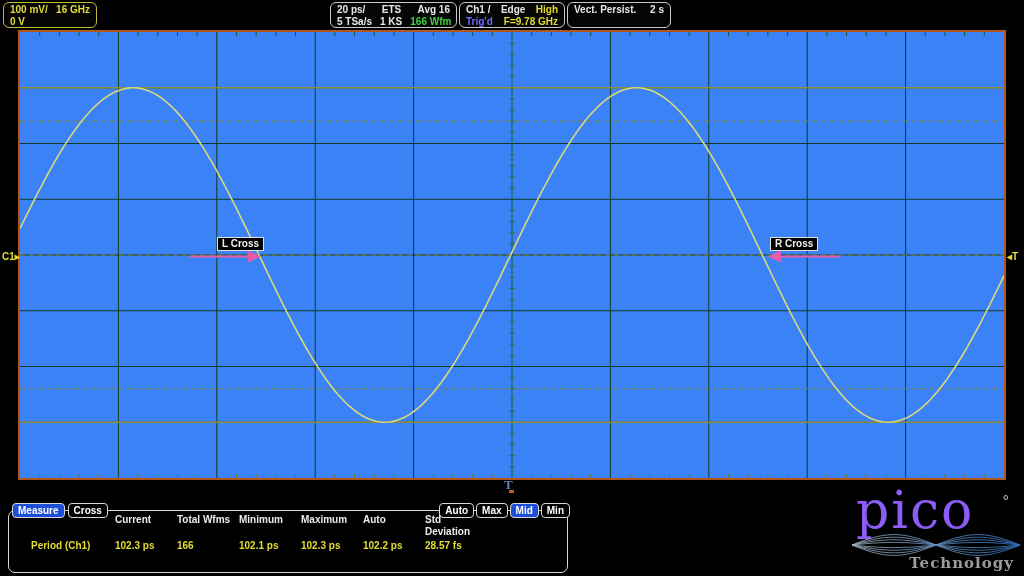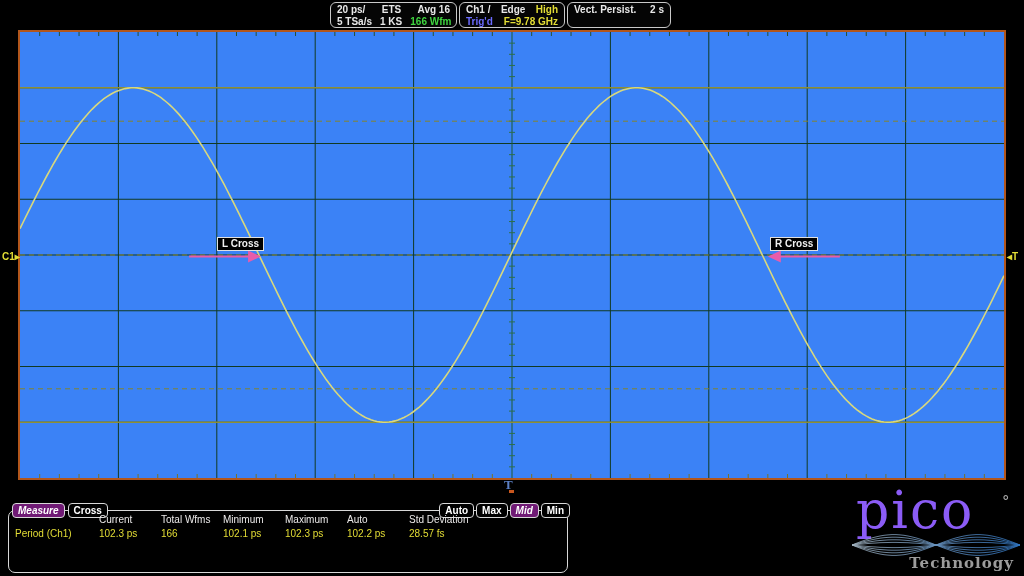--- a/index.html
+++ b/index.html
@@ -30,44 +30,53 @@
   #c1-marker{left:2px;top:251px;}
   #t-right-marker{left:1007px;top:251px;}
   #t-bottom-marker{left:504px;top:479px;color:#5b7fc4;font-size:13px;font-family:"Liberation Serif",serif;}
   #t-bottom-tick{position:absolute;left:509px;top:490px;width:5px;height:3px;background:#c9571e;z-index:7;}
 
   
   #measure-panel{position:absolute;left:8px;top:510px;width:560px;height:63px;
                  border:1px solid #d8d8d8;border-radius:7px;box-sizing:border-box;background:#000;z-index:8;}
   .tab,.mbtn{position:relative;background:#000;border:1px solid #d8d8d8;border-radius:4px;
              color:#fff;font-size:10px;font-weight:bold;padding:1px 5px;line-height:11px;cursor:default;}
-  .tab.active,.mbtn.active{background:#701a75;font-style:italic;}
+  .tab.active,.mbtn.active{background:#1d4ed8;}
   #tabs{position:absolute;left:3px;top:-8px;display:flex;gap:3px;}
   #mbtns{position:absolute;right:-3px;top:-8px;display:flex;gap:2px;}
-  #mtable{position:absolute;left:6px;top:3px;width:548px;font-size:10px;font-weight:normal;}
+  #mtable{position:absolute;left:22px;top:3px;width:548px;font-size:10px;font-weight:bold;}
   .mrow{display:flex;}
   .mcell{width:62px;flex:0 0 62px;text-align:left;line-height:12px;}
   .mname{width:84px;flex:0 0 84px;line-height:12px;}
   .mhead{color:#eceaea;}
   .mval{color:#e3dd35;margin-top:2px;}
 
   
   #logo{position:absolute;left:852px;top:494px;width:168px;height:80px;z-index:4;}
   #logo-brand{position:absolute;left:4px;top:-10px;font-family:"DejaVu Serif",serif;
               font-size:52px;color:#8b5cf6;letter-spacing:2px;line-height:1;}
   #logo-mark{position:absolute;left:150px;top:-2px;font-size:15px;color:#aaaaaa;font-family:"DejaVu Serif",serif;}
   #logo-wave{position:absolute;left:0px;top:38px;}
   #logo-sub{position:absolute;right:6px;top:60px;font-family:"DejaVu Serif",serif;
             font-size:15px;font-weight:bold;color:#9c9c9c;letter-spacing:1px;}
 </style>
 </head>
 <body>
 
 <div id="screen">
 
+  <div class="rbox" id="ch-box">
+    <div class="row">
+      <span>100 mV/</span>
+      <span>16 GHz</span>
+    </div>
+    <div class="row">
+      <span>0 V</span>
+    </div>
+  </div>
 
   <div class="rbox" id="tb-box">
     <div class="row">
       <span>20 ps/</span>
       <span>ETS</span>
       <span>Avg 16</span>
     </div>
     <div class="row">
       <span>5 TSa/s</span>
       <span>1 KS</span>

